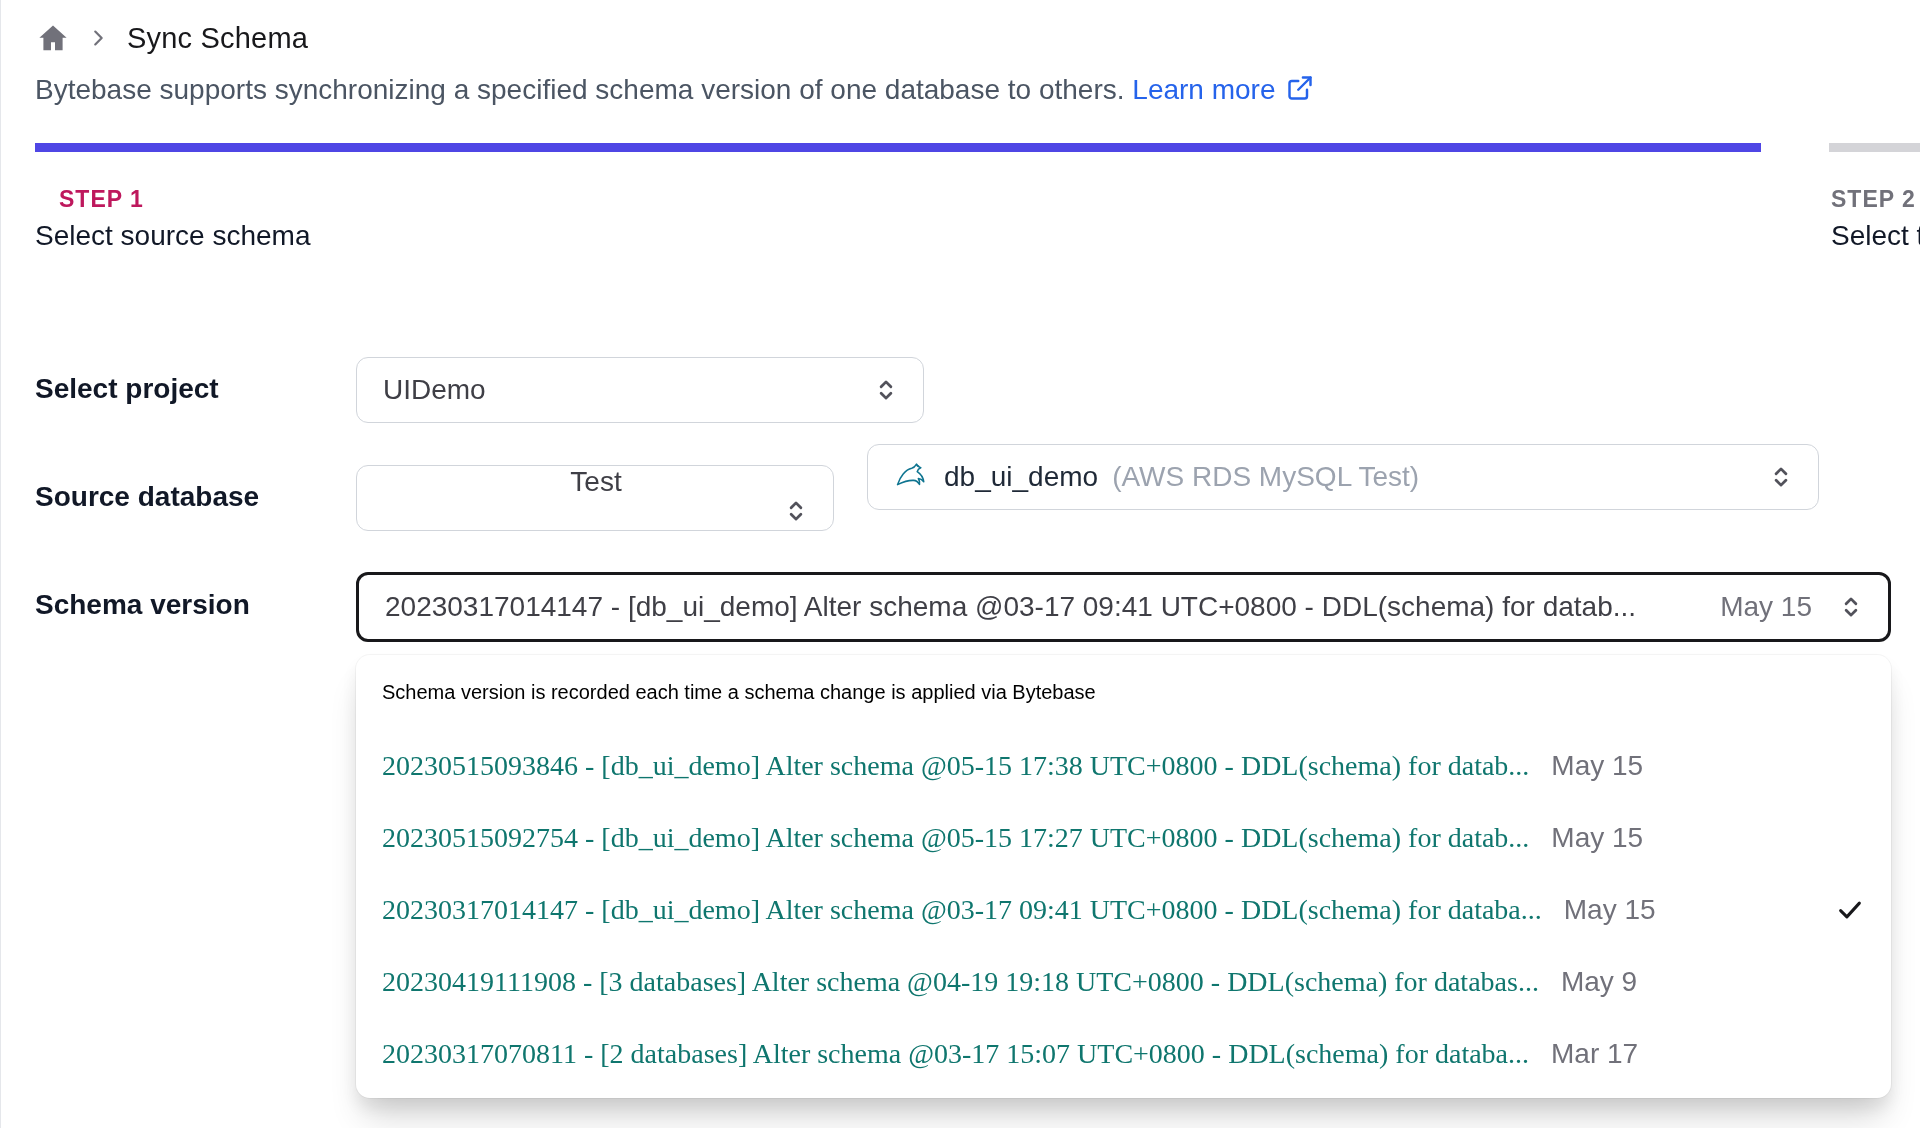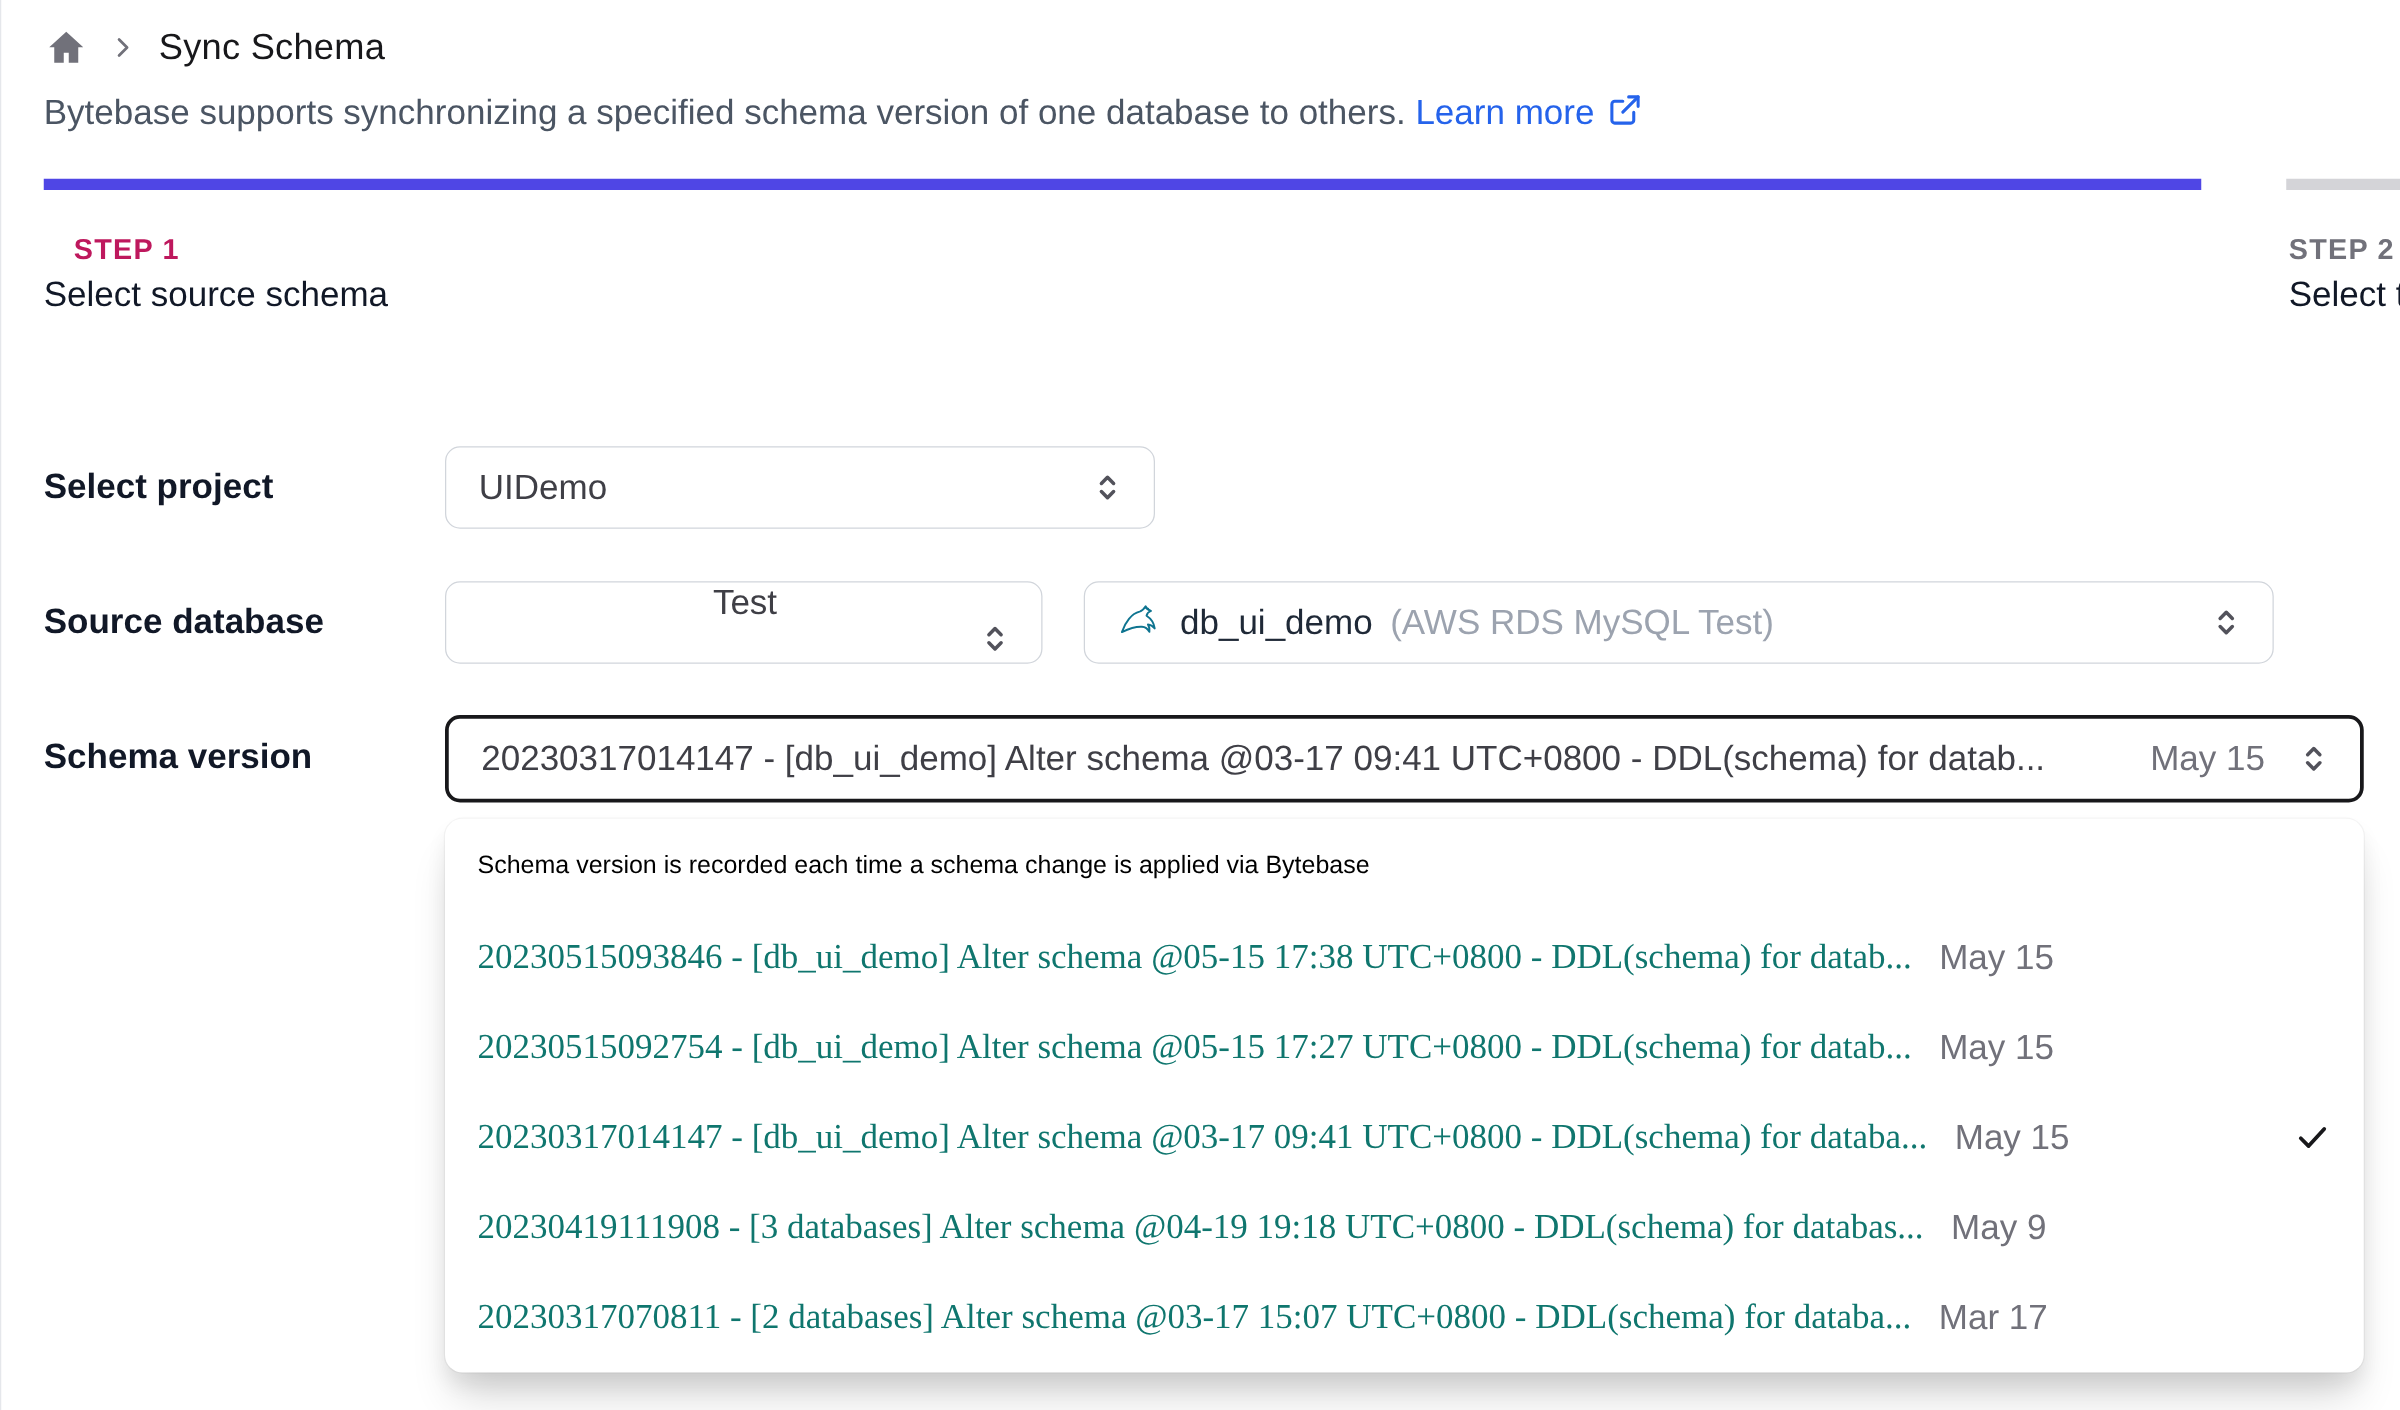--- a/index.html
+++ b/index.html
@@ -39,21 +39,21 @@
   .lbl-version { top:589px; }
 
   .select {
     position:absolute; display:flex; align-items:center;
     background:#fff; border:1px solid #d1d5db; border-radius:12px;
     padding:0 24px 0 26px; font-size:28px; color:#3f3f46; cursor:pointer;
   }
   .select .chev { margin-left:auto; display:flex; align-items:center; }
   .sel-project { left:355px; top:357px; width:568px; height:66px;text-align:center; }
   .sel-env     { left:355px; top:465px; width:478px; height:66px;flex-direction:column; }
-  .sel-db      { left:866px; top:465px; width:952px; height:66px; }
+  .sel-db      { left:866px; top:444px; width:952px; height:66px; }
   .sel-version { left:355px; top:572px; width:1535px; height:70px; border:3px solid #18181b; border-radius:12px; }
 
   .sel-db .db-name { color:#1f2937; margin-left:16px; white-space:nowrap; }
   .sel-db .db-detail { color:#9ca3af; margin-left:14px; white-space:nowrap; }
   .sel-version .val { flex:1 1 auto; overflow:hidden; white-space:nowrap; color:#3f3f46; }
   .sel-version .date { color:#71717a; margin:0 26px 0 20px; white-space:nowrap; }
 
   
   .panel {
     position:absolute; left:355px; top:655px; width:1535px;

